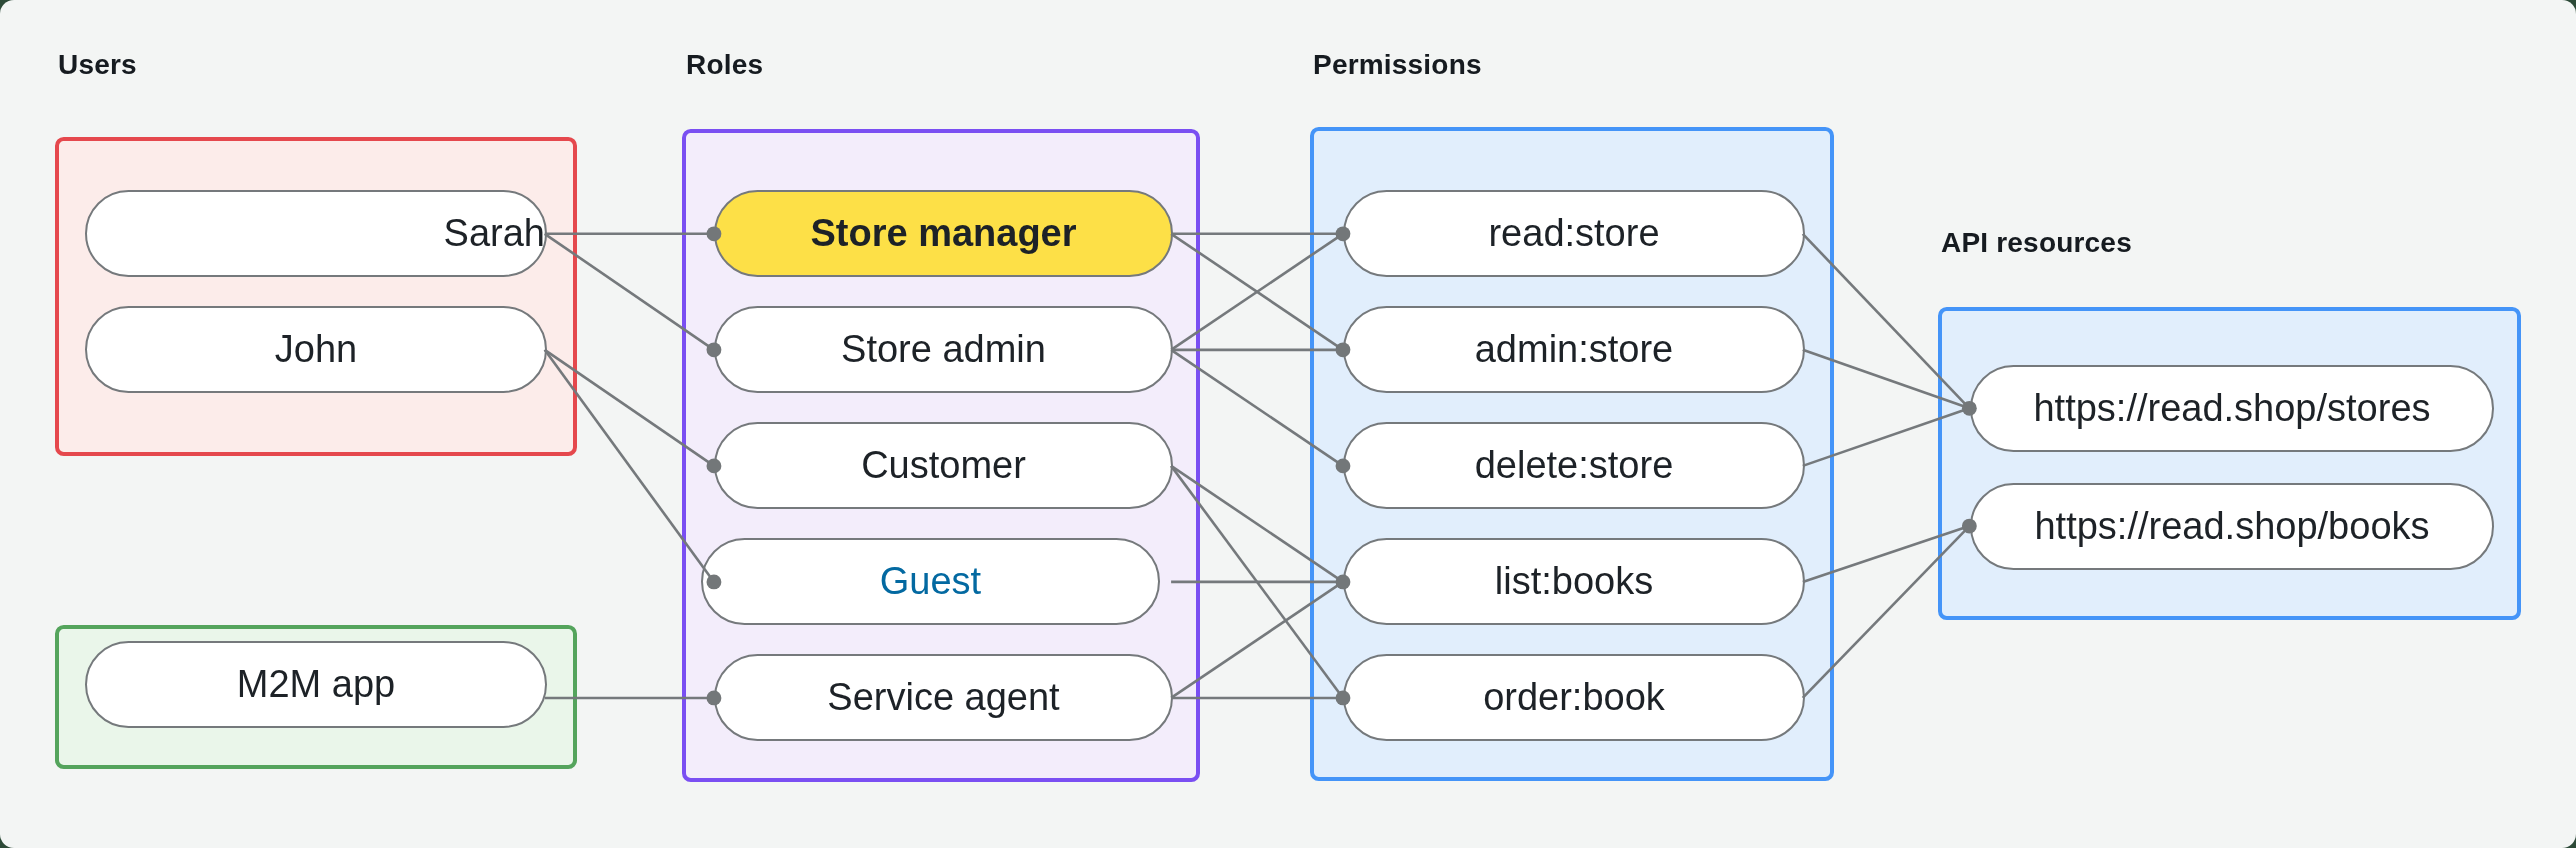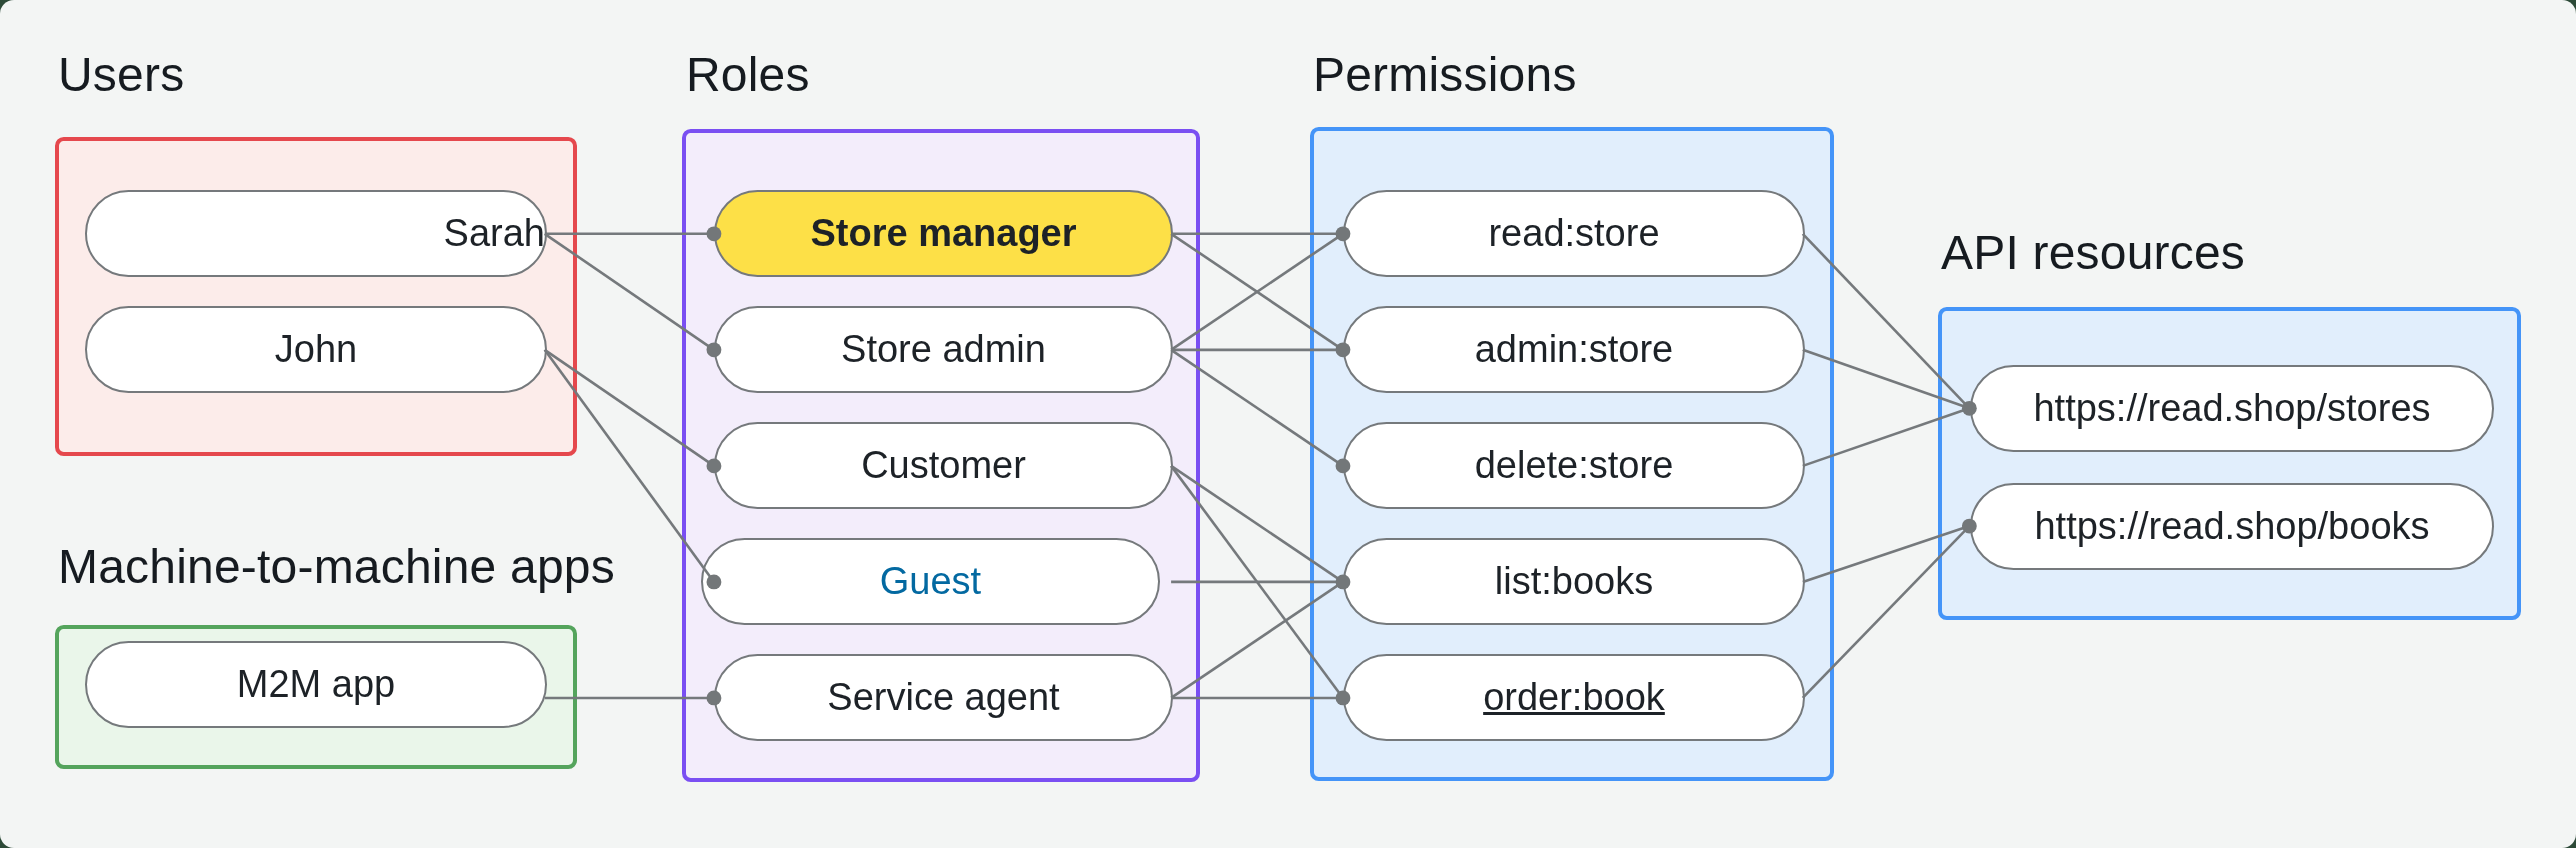--- a/index.html
+++ b/index.html
@@ -10,21 +10,21 @@
   }
   .canvas{
     position:relative;width:2576px;height:848px;
     background:#f3f5f4;border-radius:14px;overflow:hidden;
   }
   .group-box{
     position:absolute;border-radius:8.7px;border:4.4px solid transparent;
     box-sizing:border-box;z-index:1;
   }
   .group-label{
-    position:absolute;font-size:48px;font-weight:400;color:#161b20;
+    position:absolute;font-size:28px;font-weight:700;color:#161b20;
     white-space:nowrap;z-index:2;line-height:1.0;letter-spacing:0.2px;
   }
   .pill{
     position:absolute;height:87px;background:#ffffff;
     border:2.6px solid #75797c;border-radius:52px;box-sizing:border-box;
     display:flex;align-items:center;justify-content:center;
     font-size:38px;color:#1d2227;z-index:2;white-space:nowrap;
   }
   svg.wires{position:absolute;left:0;top:0;z-index:3;pointer-events:none;}
 </style>
@@ -33,21 +33,20 @@
 
 <div class="canvas">
 
   <div class="group-box" id="box-users" style="left: 55px; top: 137px; width: 522px; height: 319px; border-color: rgb(229, 72, 77); background: rgb(252, 236, 234);"></div>
   <div class="group-box" id="box-m2m" style="left: 55px; top: 625px; width: 522px; height: 144px; border-color: rgb(84, 164, 92); background: rgb(234, 246, 234);"></div>
   <div class="group-box" id="box-roles" style="left: 682px; top: 129px; width: 518px; height: 653px; border-color: rgb(122, 79, 242); background: rgb(243, 237, 251);"></div>
   <div class="group-box" id="box-permissions" style="left: 1310px; top: 127px; width: 524px; height: 654px; border-color: rgb(68, 148, 248); background: rgb(225, 238, 252);"></div>
   <div class="group-box" id="box-api" style="left: 1938px; top: 307px; width: 583px; height: 313px; border-color: rgb(68, 148, 248); background: rgb(225, 238, 252);"></div>
 
   <div class="group-label" id="label-users" style="left: 58px; top: 51px; color: rgb(22, 27, 32);">Users</div>
-  <div class="group-label" id="label-m2m" style="left: 58px; top: 543px; color: rgb(22, 27, 32);">Machine-to-machine apps</div>
   <div class="group-label" id="label-roles" style="left: 686px; top: 51px; color: rgb(22, 27, 32);">Roles</div>
   <div class="group-label" id="label-permissions" style="left: 1313px; top: 51px; color: rgb(22, 27, 32);">Permissions</div>
   <div class="group-label" id="label-api" style="left: 1941px; top: 229px; color: rgb(22, 27, 32);">API resources</div>
 
   <div id="nodes">
       <div class="pill" style="left: 85px; top: 190px; width: 462px; border-color: rgb(117, 121, 124); background: rgb(255, 255, 255); color: rgb(29, 34, 39); justify-content: flex-end;">
         <span>Sarah</span>
       </div>
       <div class="pill" style="left: 85px; top: 306px; width: 462px; border-color: rgb(117, 121, 124); background: rgb(255, 255, 255); color: rgb(29, 34, 39);">
         <span>John</span>
@@ -75,21 +74,21 @@
       </div>
       <div class="pill" style="left: 1343px; top: 306px; width: 462px; border-color: rgb(117, 121, 124); background: rgb(255, 255, 255); color: rgb(29, 34, 39);">
         <span>admin:store</span>
       </div>
       <div class="pill" style="left: 1343px; top: 422px; width: 462px; border-color: rgb(117, 121, 124); background: rgb(255, 255, 255); color: rgb(29, 34, 39);">
         <span>delete:store</span>
       </div>
       <div class="pill" style="left: 1343px; top: 538px; width: 462px; border-color: rgb(117, 121, 124); background: rgb(255, 255, 255); color: rgb(29, 34, 39);">
         <span>list:books</span>
       </div>
-      <div class="pill" style="left: 1343px; top: 654px; width: 462px; border-color: rgb(117, 121, 124); background: rgb(255, 255, 255); color: rgb(29, 34, 39); text-decoration: underline;">
+      <div class="pill" style="left: 1343px; top: 654px; width: 462px; border-color: rgb(117, 121, 124); background: rgb(255, 255, 255); color: rgb(29, 34, 39);">
         <span>order:book</span>
       </div>
       <div class="pill" style="left: 1970px; top: 365px; width: 524px; border-color: rgb(117, 121, 124); background: rgb(255, 255, 255); color: rgb(29, 34, 39);">
         <span>https://read.shop/stores</span>
       </div>
       <div class="pill" style="left: 1970px; top: 483px; width: 524px; border-color: rgb(117, 121, 124); background: rgb(255, 255, 255); color: rgb(29, 34, 39);">
         <span>https://read.shop/books</span>
       </div>
     </div>
 

